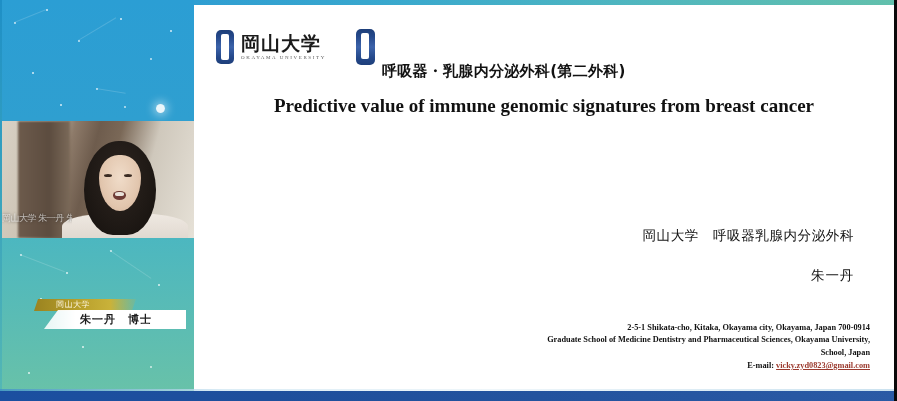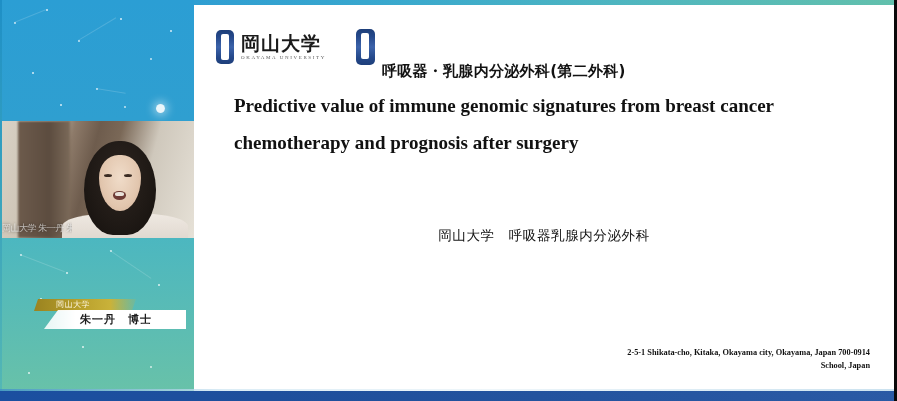--- a/index.html
+++ b/index.html
@@ -61,21 +61,21 @@
   #wc-mouth-in { position:absolute; left:115px; top:71px; width:9px; height:4px;
               background:#e9e2da; border-radius:40%; filter:blur(.4px); }
   #wc-body {
     position:absolute; left:62px; top:92px; width:126px; height:30px;
     background:linear-gradient(180deg,#efe9e2,#ded6cd);
     border-radius:44% 44% 0 0; filter:blur(.6px);
   }
   #wc-neck { position:absolute; left:106px; top:84px; width:24px; height:16px;
              background:#ddb99c; filter:blur(.7px); }
   #wc-caption {
-    position:absolute; left:0; bottom:3px; width:72px; height:14px;
+    position:absolute; left:0; bottom:13px; width:72px; height:14px;
     color:rgba(255,255,255,.62); font-size:9px; line-height:14px;
     text-shadow:0 0 3px rgba(0,0,0,.55); padding-left:2px;
     font-family:"DejaVu Sans", sans-serif; letter-spacing:-.5px;
     filter:blur(.35px); white-space:nowrap; overflow:hidden;
   }
 
   
   #lower-third { position:absolute; left:16px; top:299px; width:170px; height:30px; }
   #lt-gold {
     position:absolute; left:18px; top:0; width:102px; height:12px;
@@ -129,26 +129,26 @@
     font-family:"DejaVu Sans", sans-serif; font-size:8px; color:#3b3b3b;
     letter-spacing:.4px; white-space:nowrap; margin-bottom:2px;
   }
   .logo-sub-lg {
     font-family:"DejaVu Sans", sans-serif; font-size:15px; font-weight:bold;
     color:#121212; letter-spacing:.3px; white-space:nowrap; line-height:1.1;margin-top:48px;
   }
 
   #slide-title {
     position:absolute; left:40px; top:82px; width:620px;
-    font-family:"Liberation Serif", serif;
+    text-align:center; font-family:"Liberation Serif", serif;
     font-size:19px; font-weight:bold; color:#111; line-height:1.95;
   }
 
   #affil-block {
-    position:absolute; left:40px; top:222px; width:620px; text-align:center;
+    position:absolute; left:40px; top:222px; width:620px; text-align:right;
   }
   #affil-line {
     font-family:"DejaVu Sans", sans-serif; font-size:13.5px; color:#111;
     letter-spacing:.6px; line-height:1.2;
   }
   #presenter-line {
     font-family:"DejaVu Sans", sans-serif; font-size:13.5px; color:#111;
     letter-spacing:.8px; margin-top:24px;
   }
 
@@ -261,30 +261,32 @@
         <div class="logo-mark tall"></div>
         <div class="logo-tx-wrap">
           <div class="logo-sub-lg">呼吸器・乳腺内分泌外科(第二外科)</div>
         </div>
       </div>
 
     </div>
 
     <div id="slide-title">
       <div>Predictive value of immune genomic signatures from breast cancer</div>
-      <div>chemotherapy and prognosis after surgery</div>
     </div>
 
     <div id="affil-block">
       <div id="affil-line">岡山大学　呼吸器乳腺内分泌外科</div>
+      <div id="presenter-line">朱一丹</div>
     </div>
 
     <div id="address-block">
       <span class="addr-l">2-5-1 Shikata-cho, Kitaka, Okayama city, Okayama, Japan 700-0914</span>
+      <span class="addr-l">Graduate School of Medicine Dentistry and Pharmaceutical Sciences, Okayama University,</span>
       <span class="addr-l">School, Japan</span>
+      <span class="addr-l"><span id="addr-email-label">E-mail: </span><span id="addr-email">vicky.zyd0823@gmail.com</span></span>
     </div>
 
   </div>
 
   <div id="left-edge"></div>
   <div id="bottom-bar-edge"></div>
   <div id="bottom-bar"></div>
   <div id="right-edge"></div>
 
 </div>

